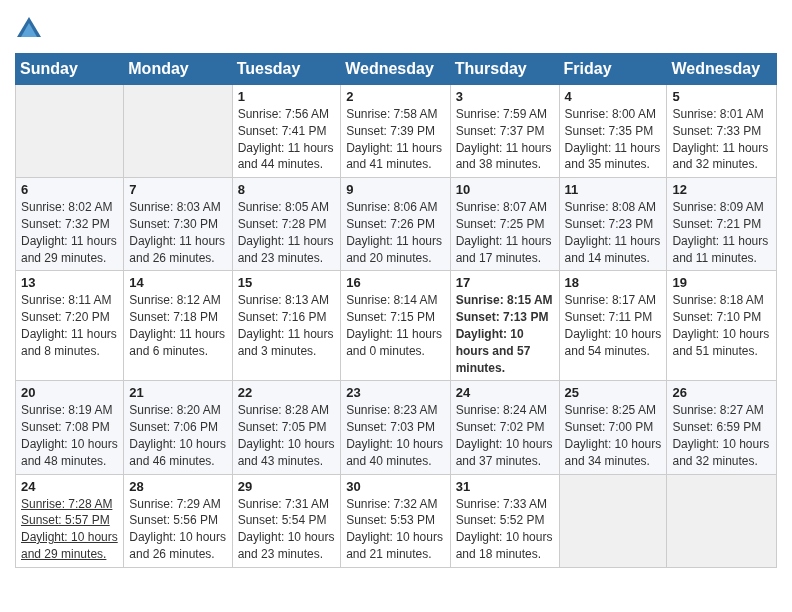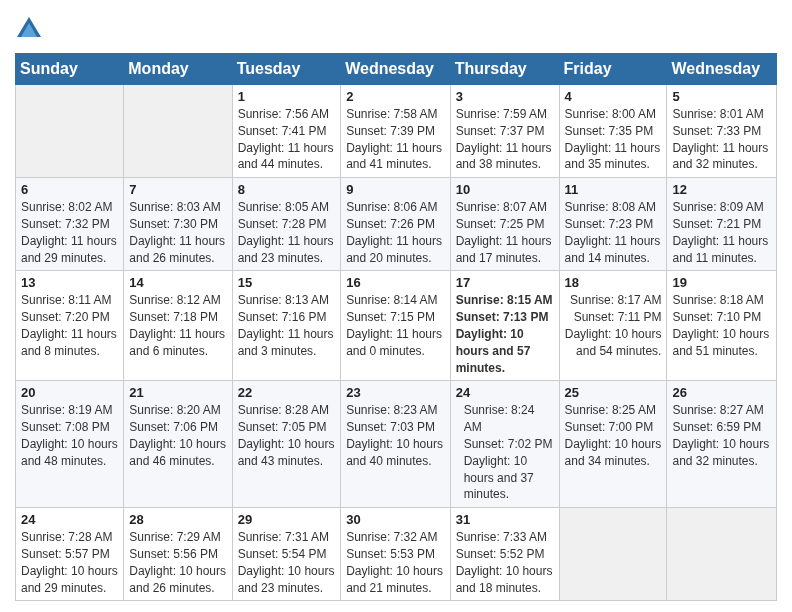--- a/index.html
+++ b/index.html
@@ -230,21 +230,21 @@
 Daylight: 11 hours and 0 minutes.</div>
         </td>
         <td>
           <span class="day-number">17</span>
           <div class="day-detail" style="white-space: pre-line; font-weight: bold;">Sunrise: 8:15 AM
 Sunset: 7:13 PM
 Daylight: 10 hours and 57 minutes.</div>
         </td>
         <td>
           <span class="day-number">18</span>
-          <div class="day-detail" style="white-space: pre-line; text-align: right;">Sunrise: 8:17 AM
+          <div class="day-detail" style="white-space: pre-line;">Sunrise: 8:17 AM
 Sunset: 7:11 PM
 Daylight: 10 hours and 54 minutes.</div>
         </td>
         <td>
           <span class="day-number">19</span>
           <div class="day-detail" style="white-space: pre-line;">Sunrise: 8:18 AM
 Sunset: 7:10 PM
 Daylight: 10 hours and 51 minutes.</div>
         </td>
       </tr>
@@ -268,41 +268,41 @@
 Daylight: 10 hours and 43 minutes.</div>
         </td>
         <td>
           <span class="day-number">23</span>
           <div class="day-detail" style="white-space: pre-line;">Sunrise: 8:23 AM
 Sunset: 7:03 PM
 Daylight: 10 hours and 40 minutes.</div>
         </td>
         <td>
           <span class="day-number">24</span>
-          <div class="day-detail" style="white-space: pre-line; margin-left: 8px;">Sunrise: 8:24 AM
+          <div class="day-detail" style="white-space: pre-line;">Sunrise: 8:24 AM
 Sunset: 7:02 PM
 Daylight: 10 hours and 37 minutes.</div>
         </td>
         <td>
           <span class="day-number">25</span>
           <div class="day-detail" style="white-space: pre-line;">Sunrise: 8:25 AM
 Sunset: 7:00 PM
 Daylight: 10 hours and 34 minutes.</div>
         </td>
         <td>
           <span class="day-number">26</span>
           <div class="day-detail" style="white-space: pre-line;">Sunrise: 8:27 AM
 Sunset: 6:59 PM
 Daylight: 10 hours and 32 minutes.</div>
         </td>
       </tr>
       <tr>
         <td>
           <span class="day-number">24</span>
-          <div class="day-detail" style="white-space: pre-line;">Sunrise: 7:28 AM
+          <div class="day-detail" style="white-space: pre-line; text-decoration: underline;">Sunrise: 7:28 AM
 Sunset: 5:57 PM
 Daylight: 10 hours and 29 minutes.</div>
         </td>
         <td>
           <span class="day-number">28</span>
           <div class="day-detail" style="white-space: pre-line;">Sunrise: 7:29 AM
 Sunset: 5:56 PM
 Daylight: 10 hours and 26 minutes.</div>
         </td>
         <td>

